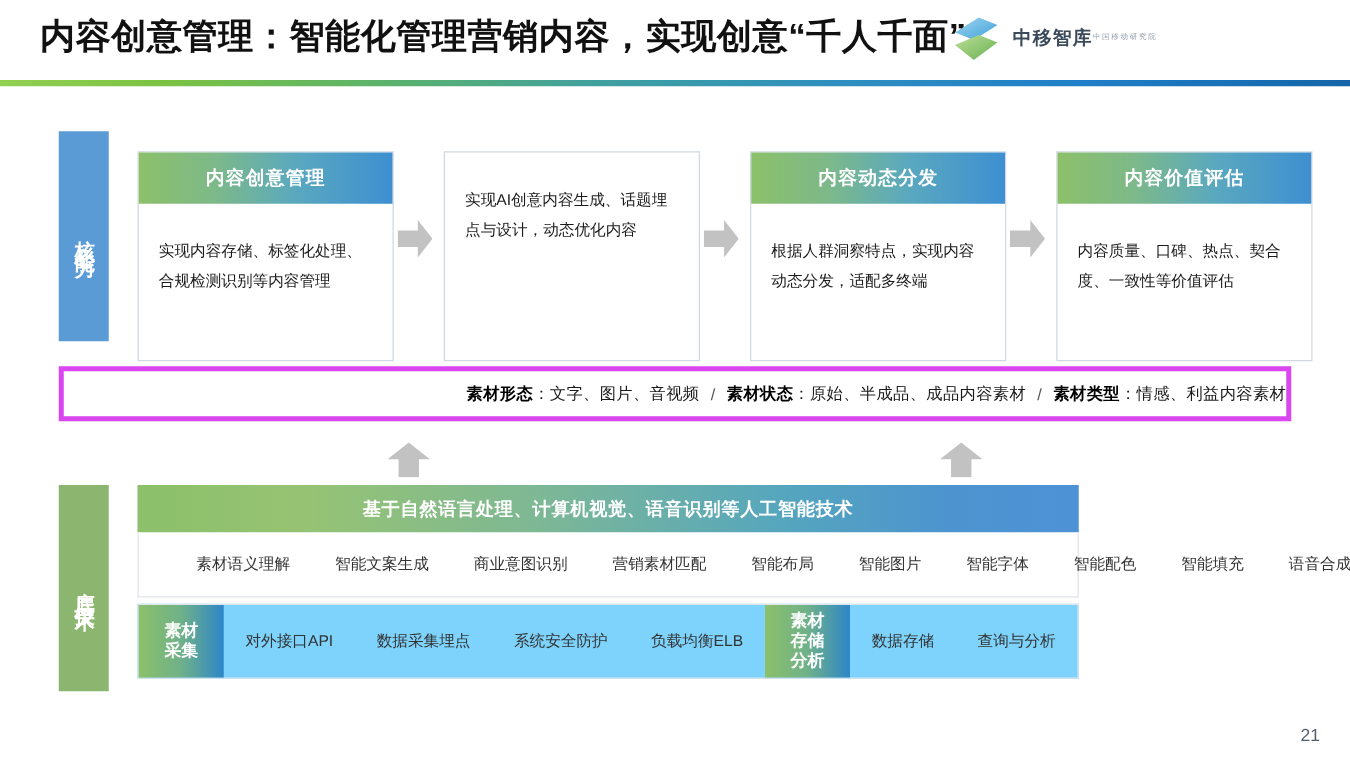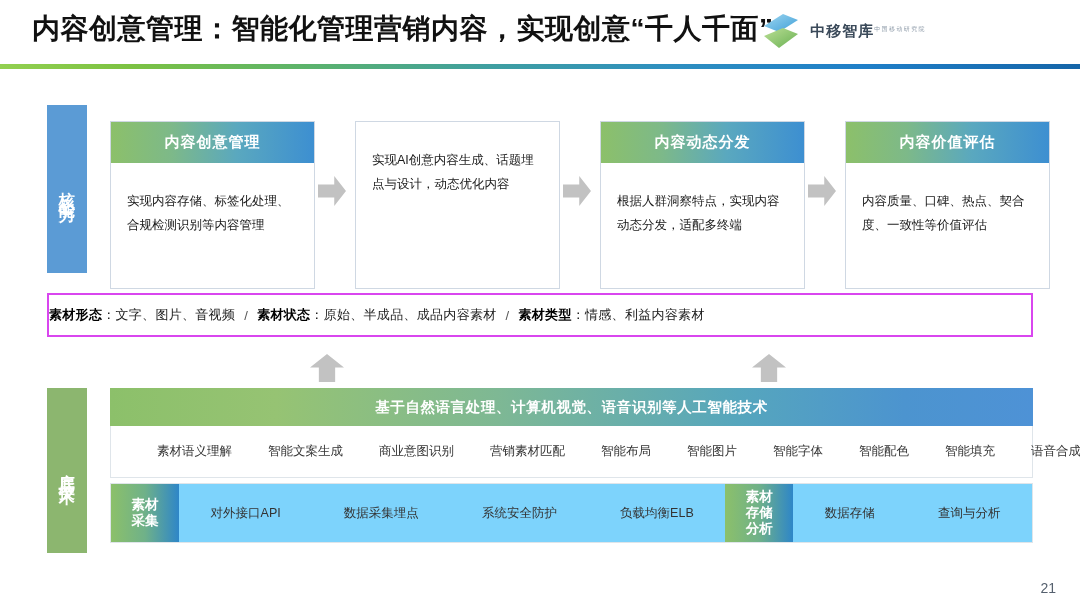--- a/index.html
+++ b/index.html
@@ -64,38 +64,38 @@
     background:#c2c2c2;
     clip-path: polygon(0% 28%, 58% 28%, 58% 0%, 100% 50%, 58% 100%, 58% 72%, 0% 72%);
   }
   .ar1 { left:318px; }
   .ar2 { left:563px; }
   .ar3 { left:808px; }
 
   
   .info-bar {
     position:absolute; left:47px; top:293px; width:986px; height:44px;
-    border:2px solid #d946ef; background:#ffffff;
-    display:flex; align-items:center; justify-content:flex-start;
+    border:4px solid #d946ef; background:#ffffff;
+    display:flex; align-items:center; justify-content:flex-end;
     font-size:13px; color:#1a1a1a; letter-spacing:0.3px;
   }
   .info-bar b { font-weight:bold; color:#000; }
   .info-sep { color:#555; padding:0 9px; }
 
   
   .arrow-up {
     position:absolute; top:354px; width:34px; height:28px;
     background:#c2c2c2;
     clip-path: polygon(50% 0%, 100% 48%, 74% 48%, 74% 100%, 26% 100%, 26% 48%, 0% 48%);
   }
   .au1 { left:310px; }
   .au2 { left:752px; }
 
   
-  .tech-panel { position:absolute; left:110px; top:388px; width:923px; height:165px; }
+  .tech-panel { position:absolute; left:110px; top:388px; width:753px; height:165px; }
   .tech-banner {
     height:38px; display:flex; align-items:center; justify-content:center;
     color:#ffffff; font-weight:bold; font-size:14.5px; letter-spacing:0.6px;
     background: linear-gradient(to right, #8cc06a 0%, #96c373 18%, #7eb894 42%, #56a6bd 68%, #4c94cf 86%, #4e92d6 100%);
   }
   .tech-tags {
     height:52px; border:1px solid #dfe5ea; border-top:none; background:#ffffff;
     display:flex; align-items:center; justify-content:space-evenly;
     padding:0 10px; font-size:12.5px; color:#333333;
   }

